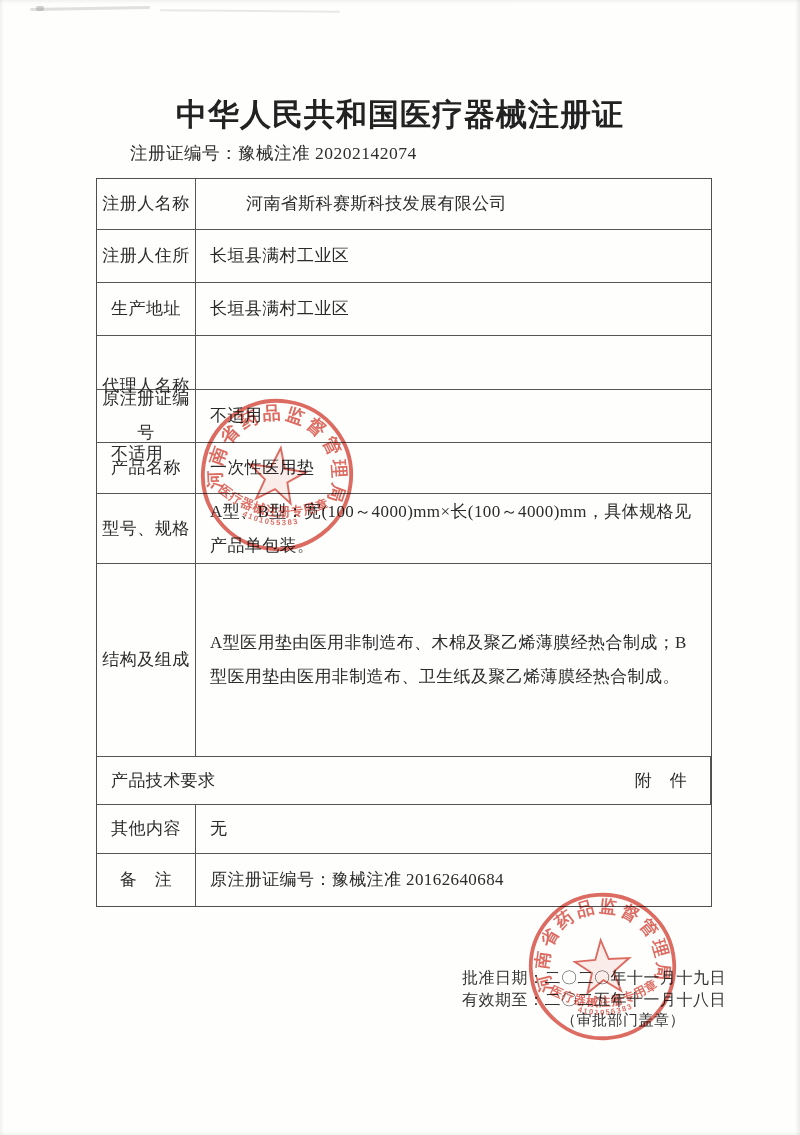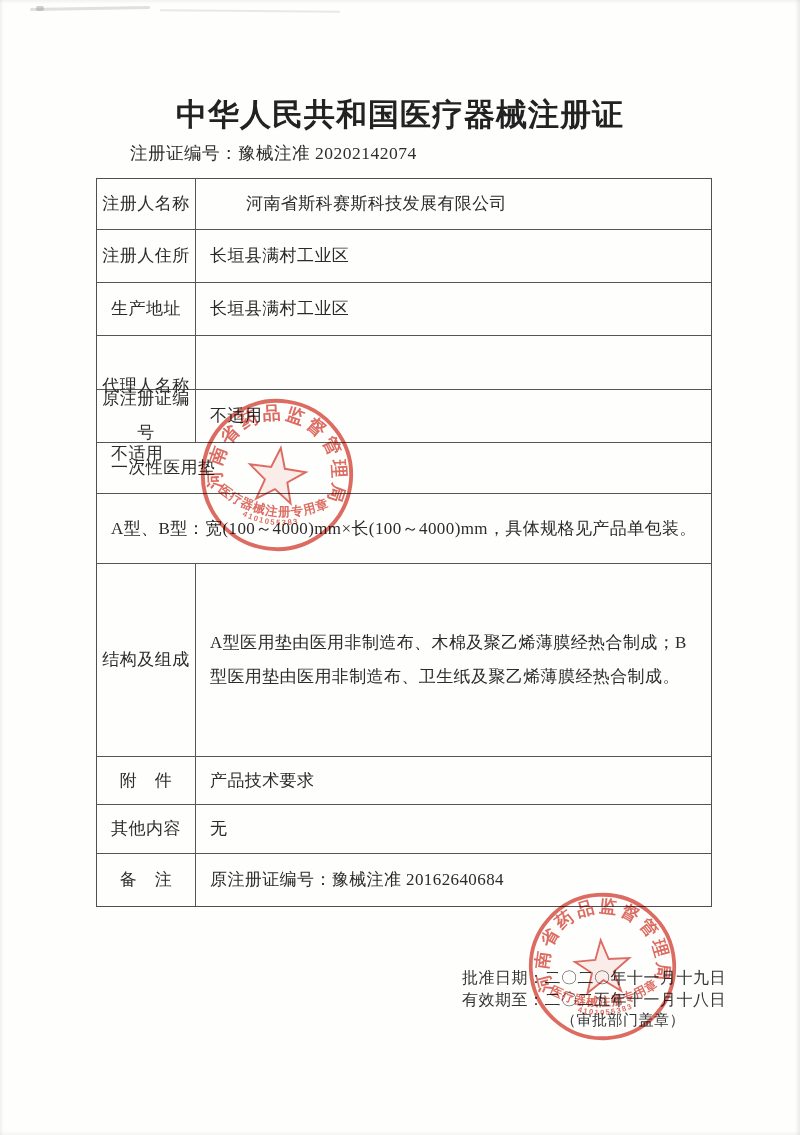--- a/index.html
+++ b/index.html
@@ -93,32 +93,34 @@
     </div>
     <div class="row r4">
       <div class="cell label">代理人名称</div>
       <div class="cell value">不适用</div>
     </div>
     <div class="row r5">
       <div class="cell label">原注册证编号</div>
       <div class="cell value">不适用</div>
     </div>
     <div class="row r6">
+      <div class="cell label">产品名称</div>
       <div class="cell value">一次性医用垫</div>
     </div>
     <div class="row r7">
+      <div class="cell label">型号、规格</div>
       <div class="cell value">A型、B型：宽(100～4000)mm×长(100～4000)mm，具体规格见产品单包装。</div>
     </div>
     <div class="row r8">
       <div class="cell label">结构及组成</div>
       <div class="cell value">A型医用垫由医用非制造布、木棉及聚乙烯薄膜经热合制成；B型医用垫由医用非制造布、卫生纸及聚乙烯薄膜经热合制成。</div>
     </div>
     <div class="row r10">
+      <div class="cell value">产品技术要求</div>
       <div class="cell label">附　件</div>
-      <div class="cell value">产品技术要求</div>
     </div>
     <div class="row r11">
       <div class="cell label">其他内容</div>
       <div class="cell value">无</div>
     </div>
     <div class="row r12">
       <div class="cell label">备　注</div>
       <div class="cell value">原注册证编号：豫械注准 20162640684</div>
     </div>
   </div>

